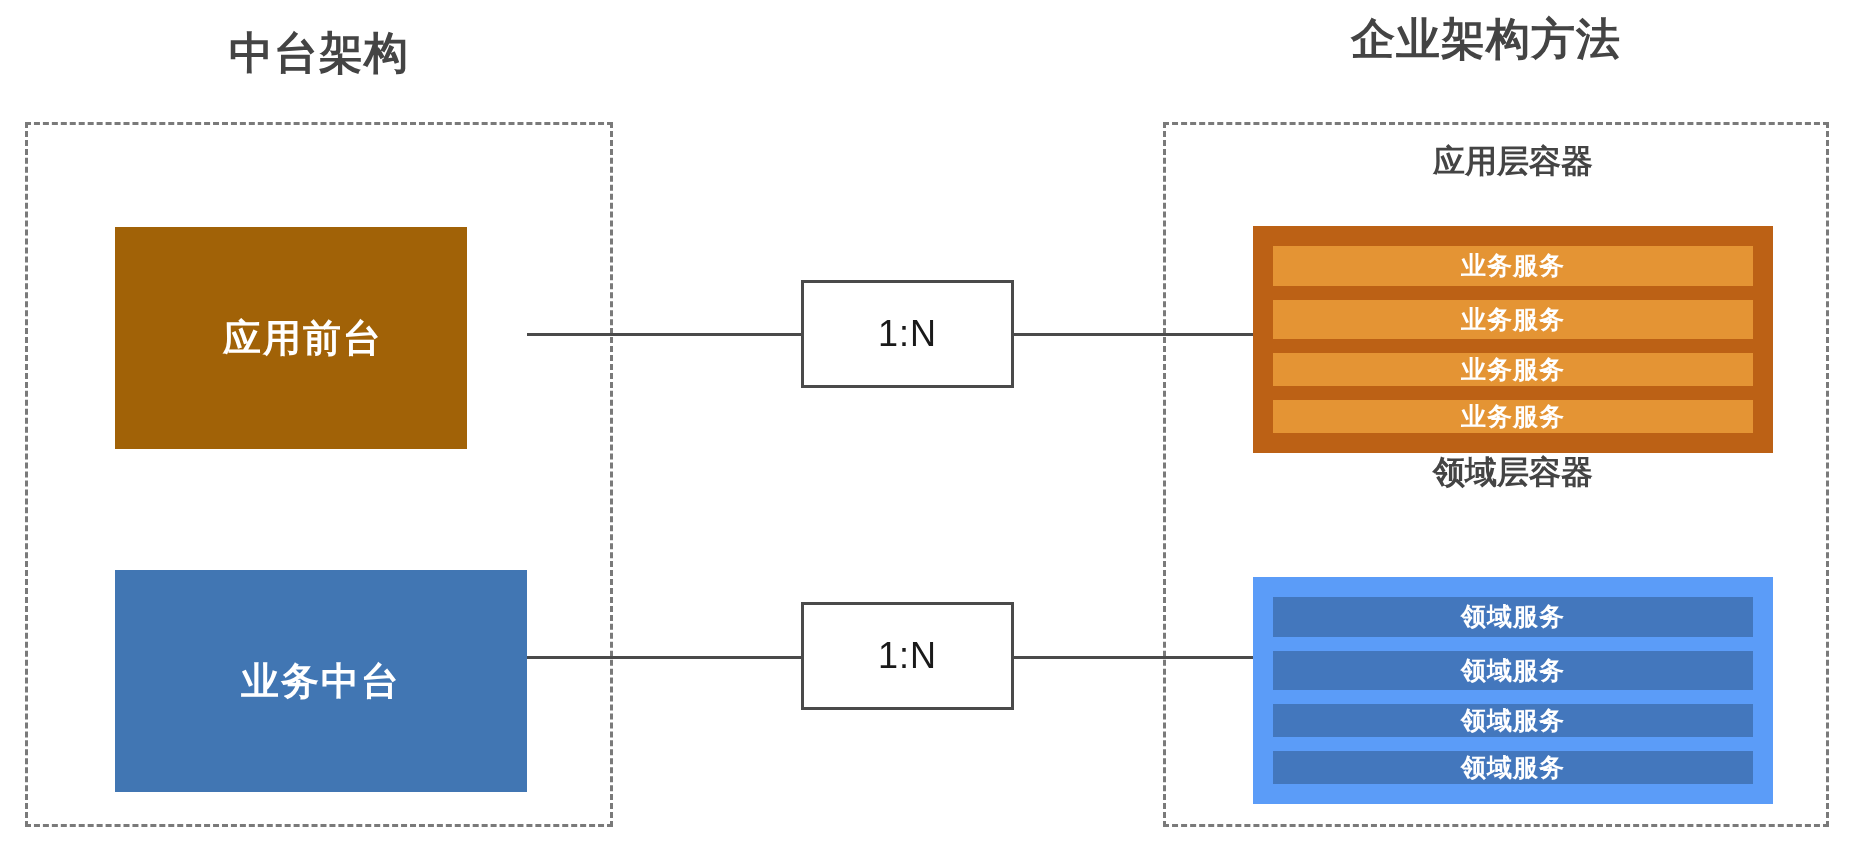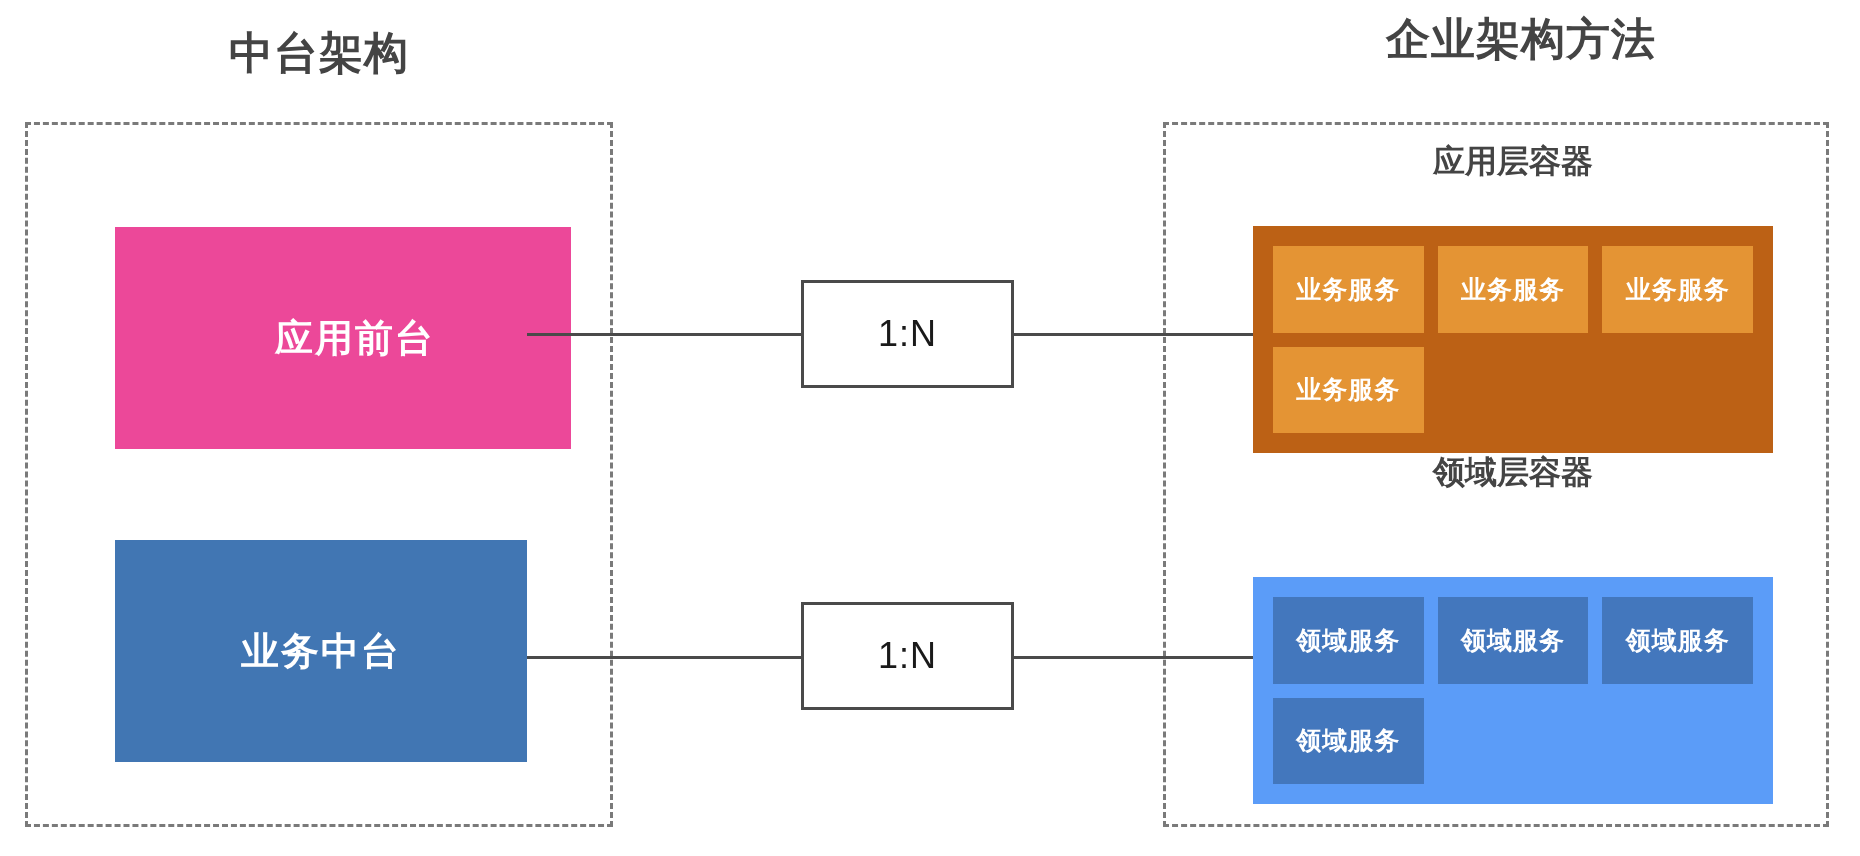--- a/index.html
+++ b/index.html
@@ -25,21 +25,21 @@
   .panel-title {
     position: absolute;
     font-size: 44px;
     font-weight: bold;
     color: #444444;
     letter-spacing: 1px;
     white-space: nowrap;
     text-align: center;
   }
   #title-left  { left: 25px;   top: 12px; width: 588px; margin-top: 12px; }
-  #title-right { left: 1188px; top: 10px; width: 666px; }
+  #title-right { left: 1153px; top: 10px; width: 666px; }
 
   
   .dashed-panel {
     position: absolute;
     border: 3px dashed #7a7a7a;
     box-sizing: border-box;
     background: transparent;
   }
   #panel-left  { left: 25px;   top: 122px; width: 588px;  height: 705px; }
   #panel-right { left: 1163px; top: 122px; width: 666px;  height: 705px; }
@@ -49,22 +49,22 @@
     position: absolute;
     display: flex;
     align-items: center;
     justify-content: center;
     color: #ffffff;
     font-size: 38px;
     font-weight: bold;
     letter-spacing: 2px;
     box-sizing: border-box;
   }
-  #block-front  { left: 115px; top: 227px; width: 456px; height: 222px; background: #ec4899; padding-left: 24px; }
-  #block-middle { left: 115px; top: 540px; width: 412px; height: 222px; background: #4176B3; }
+  #block-front  { left: 115px; top: 227px; width: 352px; height: 222px; background: #a16207; padding-left: 24px; }
+  #block-middle { left: 115px; top: 570px; width: 412px; height: 222px; background: #4176B3; }
 
   
   .conn-line {
     position: absolute;
     height: 3px;
     background: #4a4a4a;
   }
   #line-a1 { left: 527px;  top: 333px; width: 274px; }
   #line-a2 { left: 983px;  top: 333px; width: 270px; }
   #line-b1 { left: 527px;  top: 656px; width: 274px; }
@@ -97,21 +97,21 @@
     text-align: center;
     white-space: nowrap;
   }
   #label-app    { left: 1253px; top: 140px; width: 520px; }
   #label-domain { left: 1253px; top: 451px; width: 520px; }
 
   .svc-container {
     position: absolute;
     box-sizing: border-box;
     display: grid;
-    grid-template-columns: 1fr 1fr 1fr;
+    grid-template-columns: 1fr;
     grid-template-rows: 1fr 1fr;
     gap: 14px;
     padding: 20px;
   }
   #container-app    { left: 1253px; top: 226px; width: 520px; height: 227px; background: #BC6115; }
   #container-domain { left: 1253px; top: 549px; width: 520px; height: 227px; background: #5B9CF8; margin-top: 28px; }
 
   .svc-card {
     display: flex;
     align-items: center;

